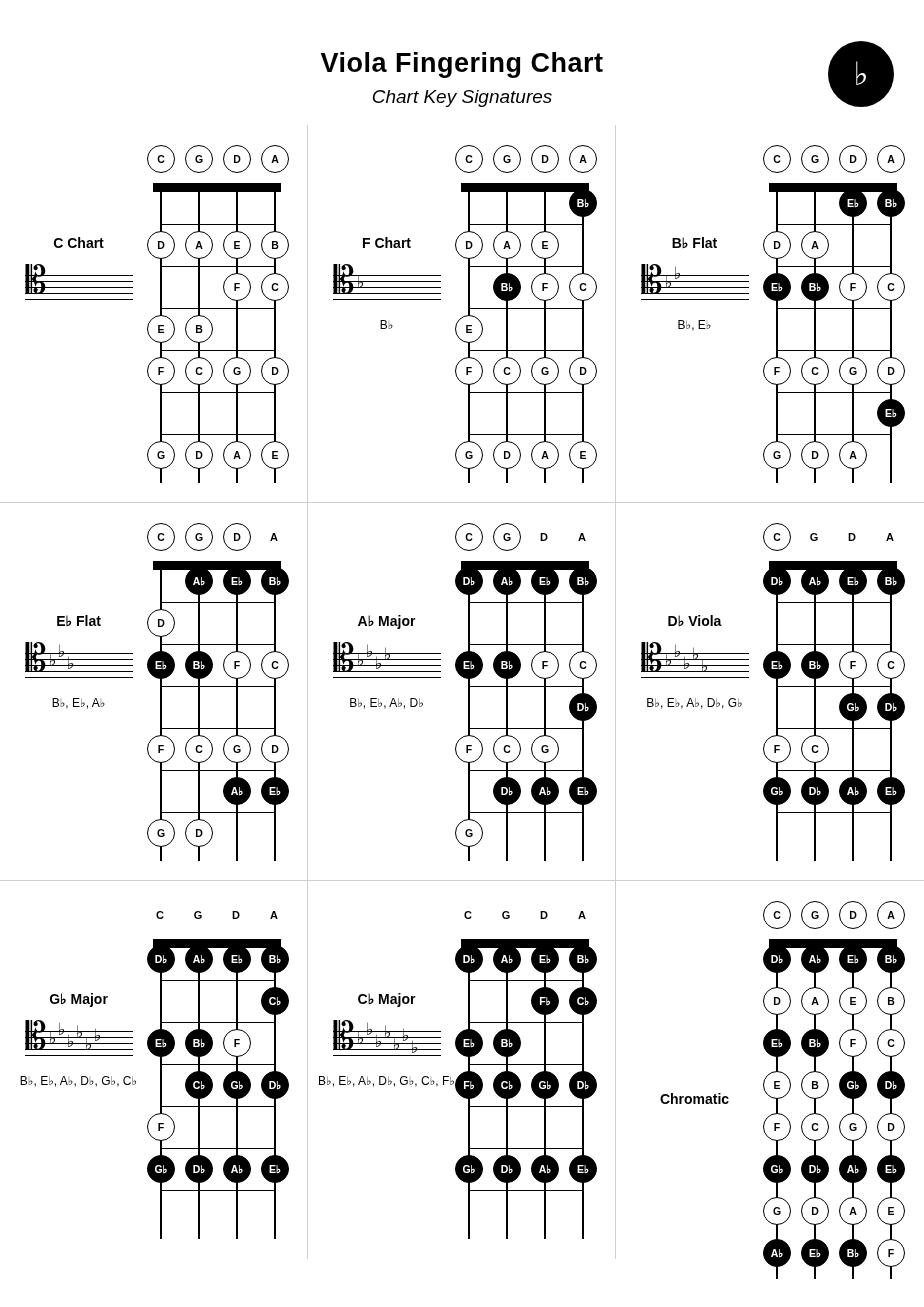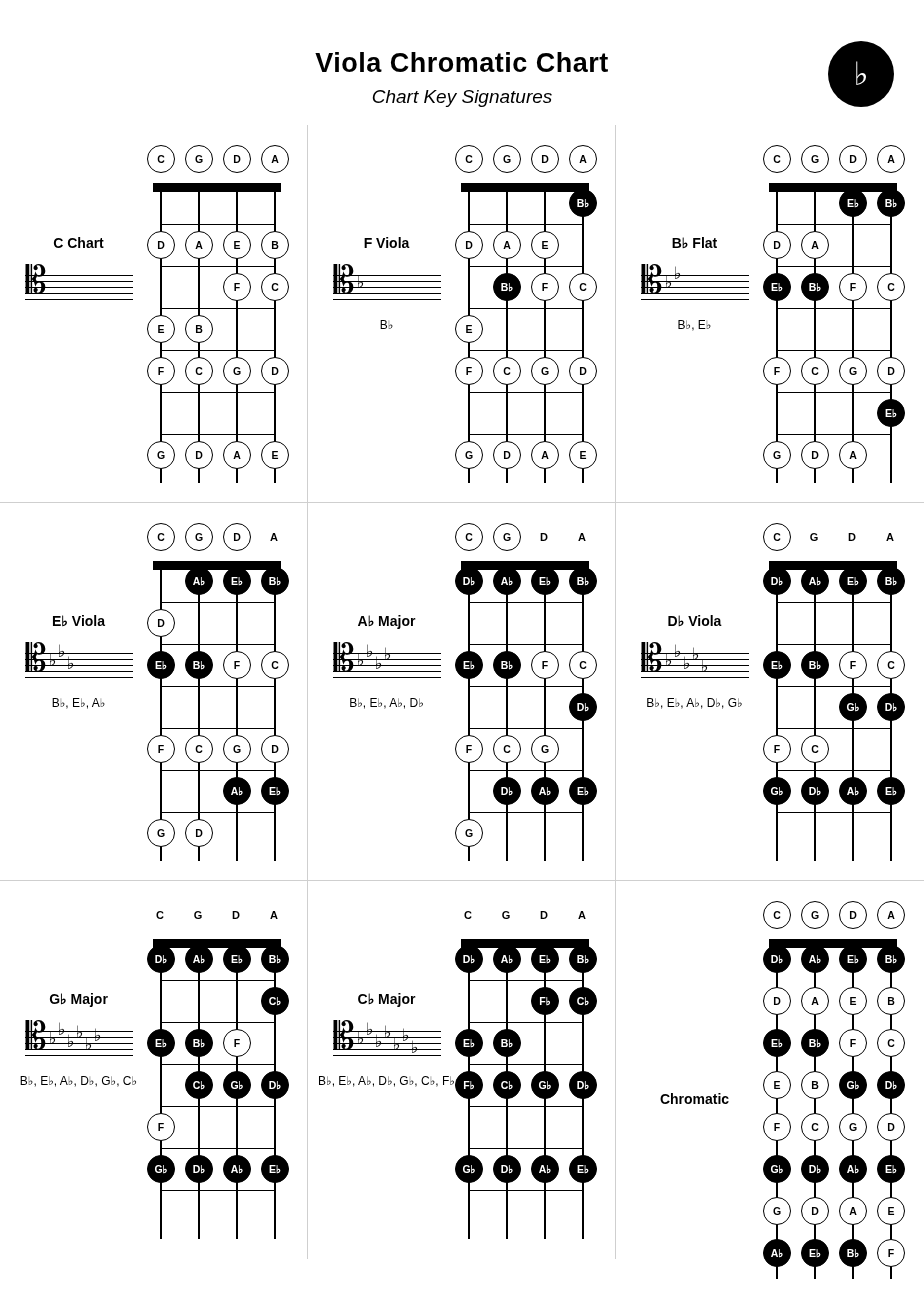--- a/index.html
+++ b/index.html
@@ -184,21 +184,21 @@
   }
   .note.filled {
     background: #000000;
     border: 1.4px solid #000;
     color: #ffffff;
   }
 </style>
 </head>
 <body>
 
-<div class="page-title">Viola Chromatic Chart</div>
+<div class="page-title">Viola Fingering Chart</div>
 <div class="page-subtitle">Chart Key Signatures</div>
 <div class="logo-badge">♭</div>
 
 <div class="grid" id="grid">
     <div class="cell br bb">
       <div class="label-block">
         <div class="key-name">C Chart</div>
         <div class="staff">
           <div class="line" style="top: 6px;"></div>
           <div class="line" style="top: 12px;"></div>
@@ -239,21 +239,21 @@
         <div class="note open" style="left: 77px; top: 216px;">G</div>
         <div class="note open" style="left: 115px; top: 216px;">D</div>
         <div class="note open" style="left: 1px; top: 300px;">G</div>
         <div class="note open" style="left: 39px; top: 300px;">D</div>
         <div class="note open" style="left: 77px; top: 300px;">A</div>
         <div class="note open" style="left: 115px; top: 300px;">E</div>
       </div>
     </div>
     <div class="cell br bb">
       <div class="label-block">
-        <div class="key-name">F Viola</div>
+        <div class="key-name">F Chart</div>
         <div class="staff">
           <div class="line" style="top: 6px;"></div>
           <div class="line" style="top: 12px;"></div>
           <div class="line" style="top: 18px;"></div>
           <div class="line" style="top: 24px;"></div>
           <div class="line" style="top: 30px;"></div>
           <div class="clef">𝄡</div>
           <div class="flats">
             <span style="left: 0px; top: 5px;">♭</span>
           </div>
@@ -340,21 +340,21 @@
         <div class="note open" style="left: 77px; top: 216px;">G</div>
         <div class="note open" style="left: 115px; top: 216px;">D</div>
         <div class="note filled" style="left: 115px; top: 258px;">E♭</div>
         <div class="note open" style="left: 1px; top: 300px;">G</div>
         <div class="note open" style="left: 39px; top: 300px;">D</div>
         <div class="note open" style="left: 77px; top: 300px;">A</div>
       </div>
     </div>
     <div class="cell br bb">
       <div class="label-block">
-        <div class="key-name">E♭ Viola</div>
+        <div class="key-name">E♭ Flat</div>
         <div class="staff">
           <div class="line" style="top: 6px;"></div>
           <div class="line" style="top: 12px;"></div>
           <div class="line" style="top: 18px;"></div>
           <div class="line" style="top: 24px;"></div>
           <div class="line" style="top: 30px;"></div>
           <div class="clef">𝄡</div>
           <div class="flats">
             <span style="left: 0px; top: 5px;">♭</span>
             <span style="left: 9px; top: -4px;">♭</span>

